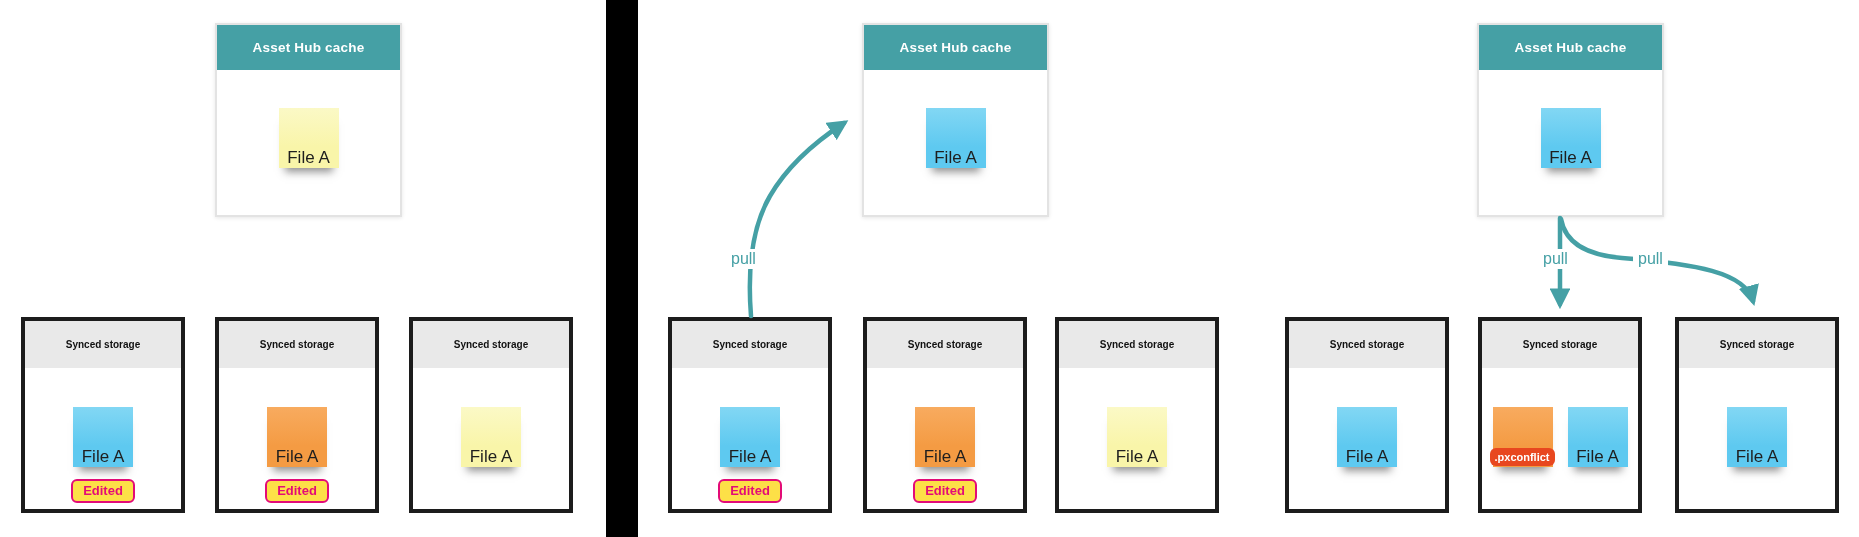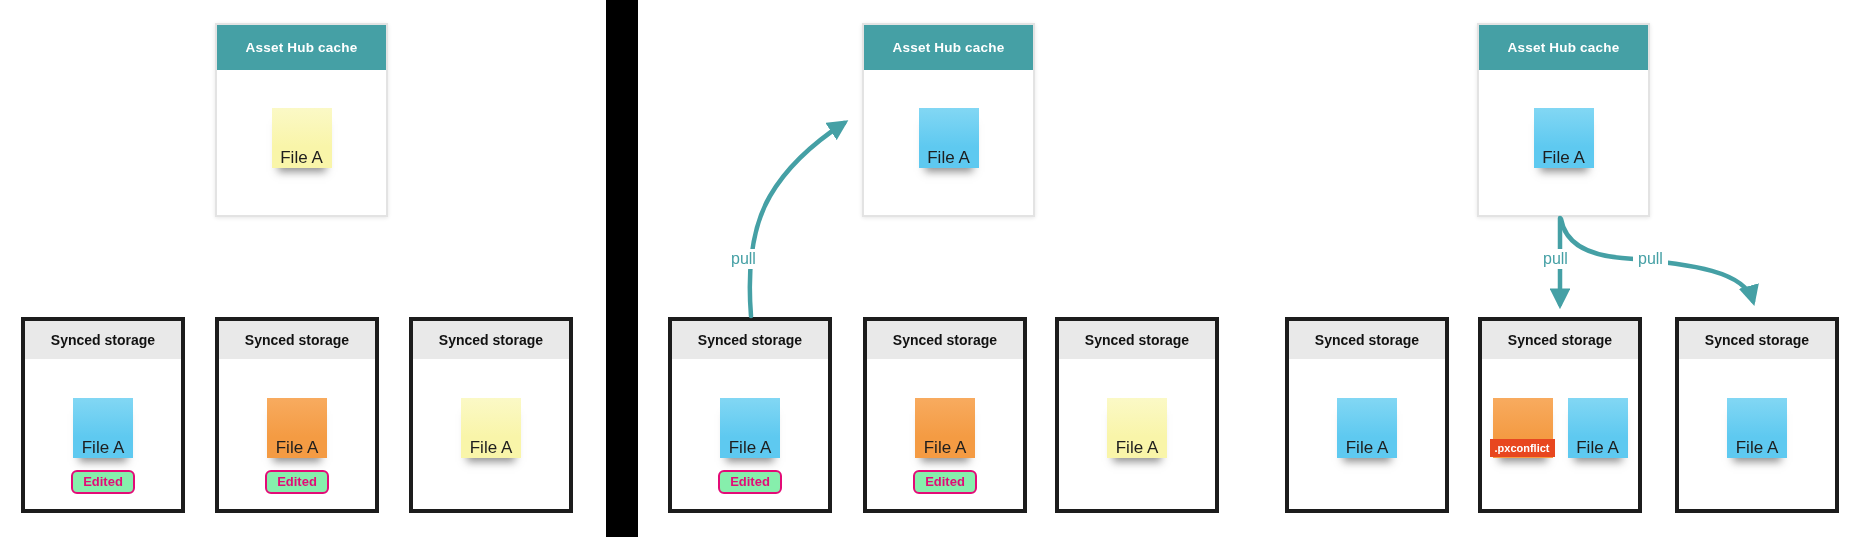--- a/index.html
+++ b/index.html
@@ -1,49 +1,49 @@
 <!DOCTYPE html>
 <html style="--teal: #45a0a5; --divider: #000000; --storage-border: #1c1c1c; --storage-header-bg: #e9e9e9; --hub-border: #e3e3e3; --note-blue: #5ec9f0; --note-blue-light: #82d7f4; --note-orange: #f49b43; --note-orange-light: #f8ab5f; --note-yellow: #f9f5a9; --note-yellow-light: #fbf9c6; --badge-pink: #e30b77; --conflict-red: #e8471f;"><head>
 <meta charset="utf-8">
 <style>
   html,body{margin:0;padding:0;background:#fff;font-family:"Liberation Sans",sans-serif;}
   .canvas{position:relative;width:1859px;height:537px;background:#ffffff;overflow:hidden;}
 
   .divider{position:absolute;left:606px;top:0;width:32px;height:537px;background:var(--divider,#000);}
 
   
-  .hub{position:absolute;top:23px;width:173px;height:194px;background:#fff;
+  .hub{position:absolute;top:23px;width:187px;height:194px;background:#fff;
        border:2px solid var(--hub-border,#e3e3e3);box-sizing:border-box;
        box-shadow:0 1px 4px rgba(0,0,0,.10);}
   .hub-header{height:45px;background:var(--teal,#45a0a5);color:#fff;font-weight:bold;
        font-size:13.5px;display:flex;align-items:center;justify-content:center;letter-spacing:.2px;}
   .hub-body{display:flex;justify-content:center;padding-top:38px;}
 
   
   .storage{position:absolute;top:317px;width:164px;height:196px;background:#fff;
        border:4px solid var(--storage-border,#1c1c1c);box-sizing:border-box;}
-  .storage-header{height:38px;background:var(--storage-header-bg,#e9e9e9);
+  .storage-header{height:47px;background:var(--storage-header-bg,#e9e9e9);
        display:flex;align-items:center;justify-content:center;
-       font-size:14px;font-weight:bold;color:#111;}
+       font-size:10px;font-weight:bold;color:#111;}
   .storage-body{display:flex;flex-direction:column;align-items:center;padding-top:39px;}
   .note-row{display:flex;gap:15px;justify-content:center;}
 
   
   .note{width:60px;height:60px;display:flex;align-items:flex-end;justify-content:center;
        font-size:17px;color:#1e1e1e;position:relative;
        box-shadow:0 10px 8px -6px rgba(40,40,40,.5);}
   .note-blue{background:linear-gradient(180deg,var(--note-blue-light,#82d7f4),var(--note-blue,#5ec9f0) 65%);}
   .note-orange{background:linear-gradient(180deg,var(--note-orange-light,#f8ab5f),var(--note-orange,#f49b43) 65%);}
   .note-yellow{background:linear-gradient(180deg,var(--note-yellow-light,#fbf9c6),var(--note-yellow,#f9f5a9) 65%);}
 
   .badge{margin-top:12px;border:2px solid var(--badge-pink,#e30b77);color:var(--badge-pink,#e30b77);
-       font-weight:bold;font-size:13px;border-radius:6px;padding:1px 10px;background:#86efac;line-height:1.35;}
+       font-weight:bold;font-size:13px;border-radius:6px;padding:1px 10px;background:#fde047;line-height:1.35;}
 
   .tag{position:absolute;left:-3px;top:41px;background:var(--conflict-red,#e8471f);color:#fff;
-       font-size:11px;font-weight:bold;padding:3px 5px;border-radius:0;white-space:nowrap;z-index:3;}
+       font-size:11px;font-weight:bold;padding:3px 5px;border-radius:6px;white-space:nowrap;z-index:3;}
 
   
   svg.arrows{position:absolute;left:0;top:0;pointer-events:none;z-index:2;}
   .flow-label{position:absolute;z-index:4;color:var(--teal,#45a0a5);font-size:16px;
        background:#fff;padding:1px 5px;line-height:1.15;}
 </style>
 </head>
 <body>
 
 <div class="canvas">

